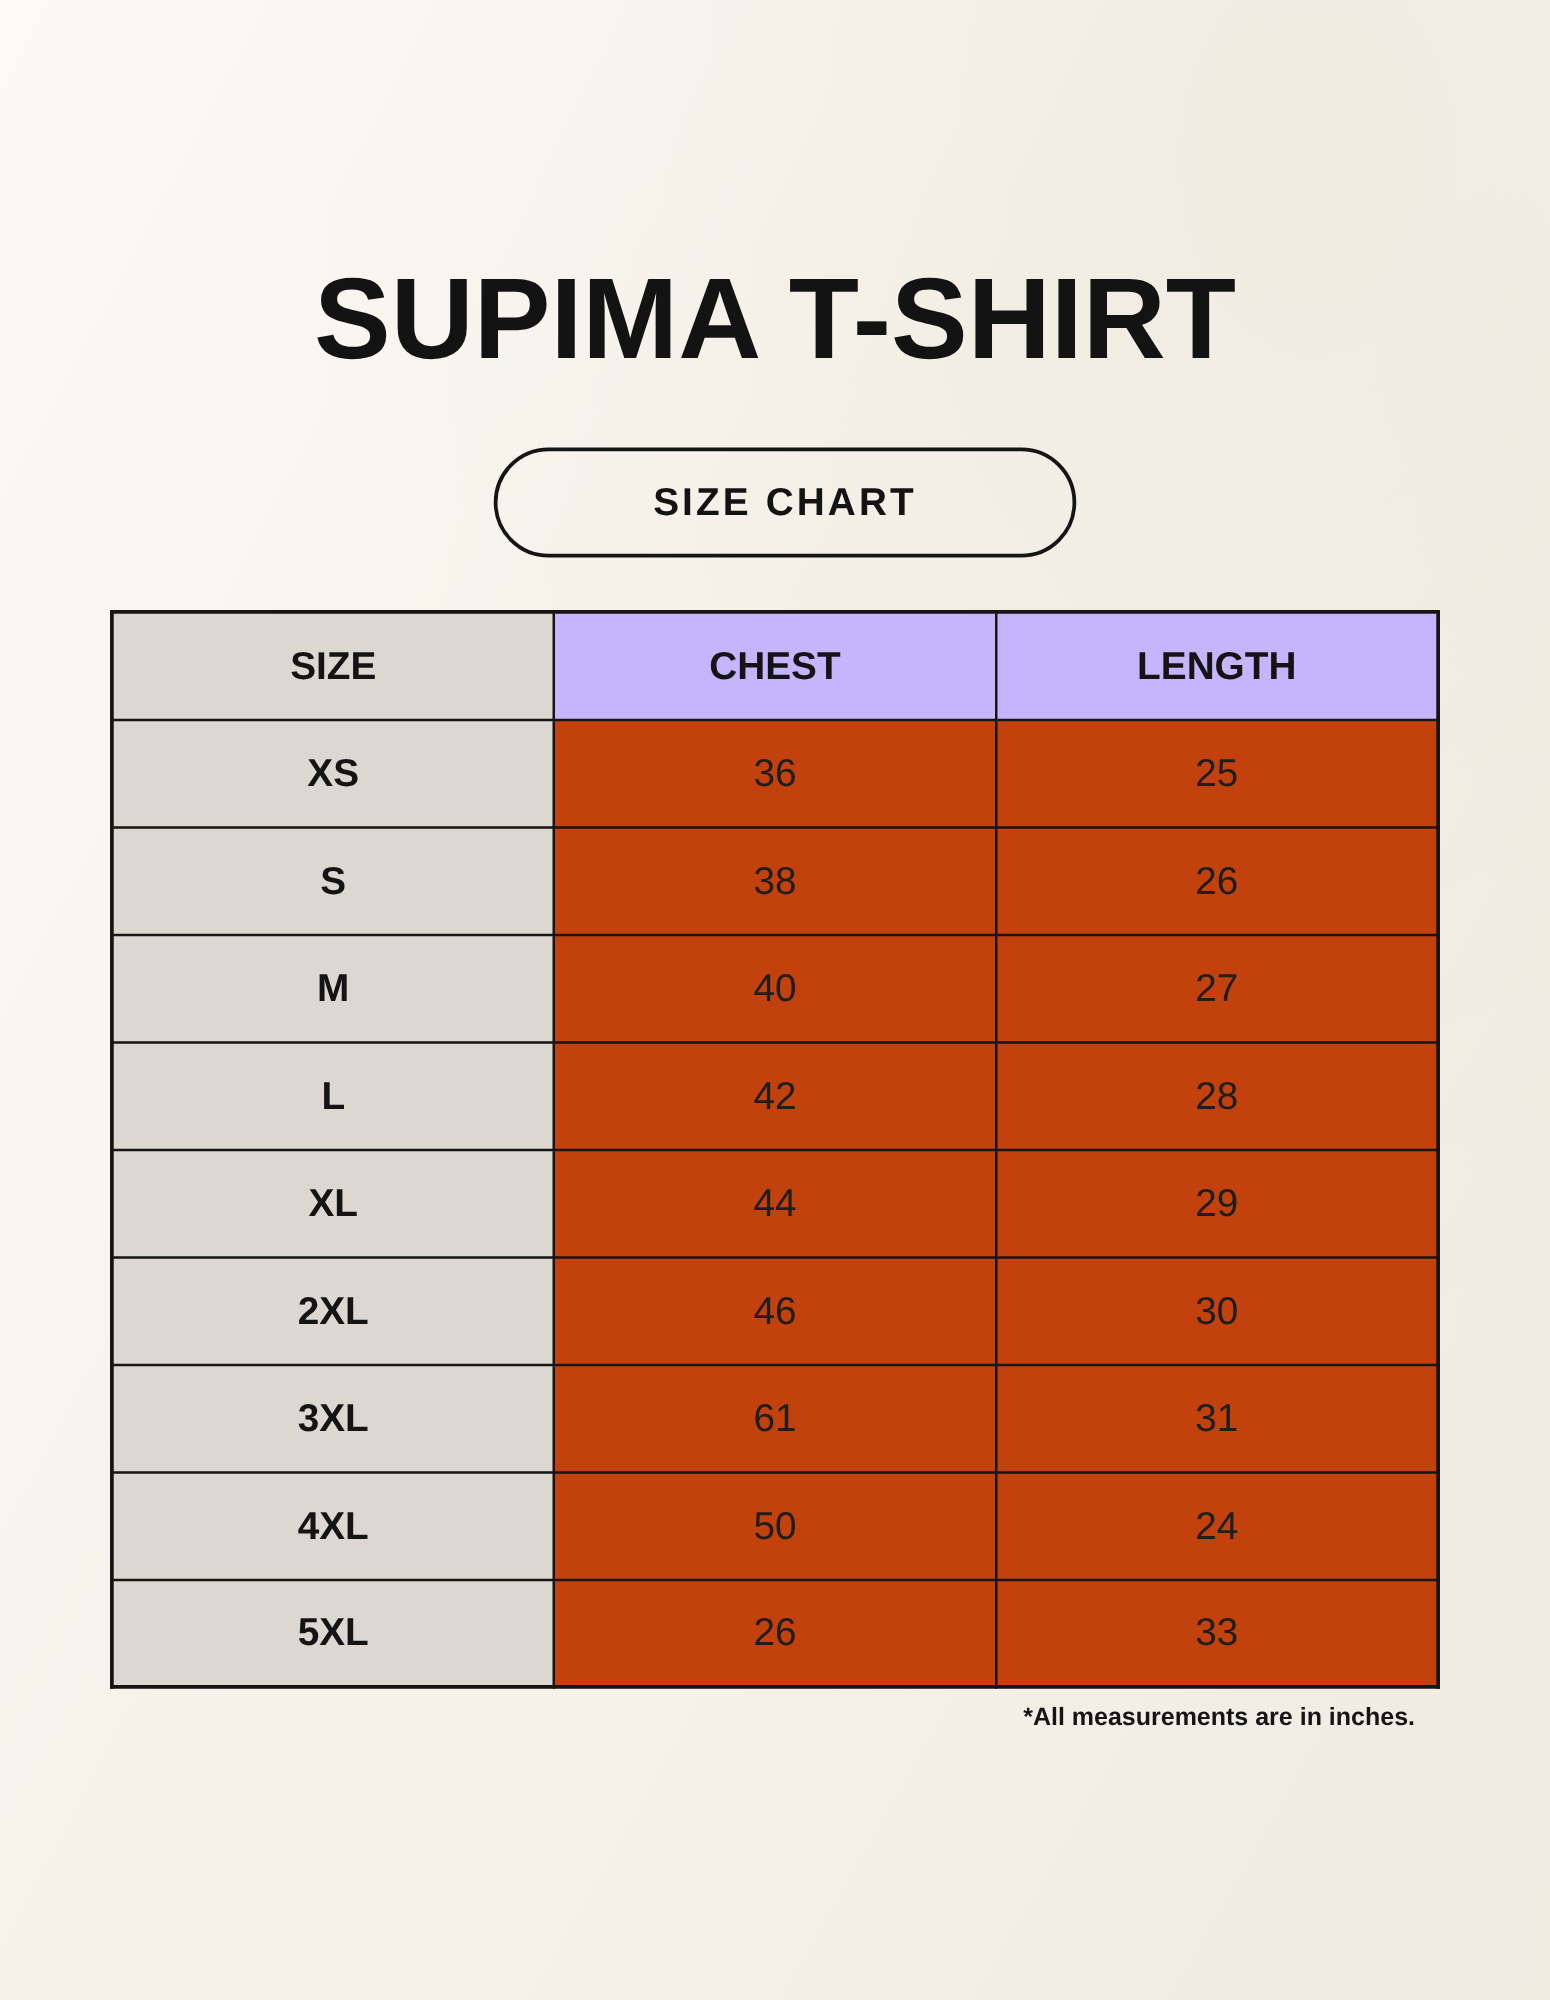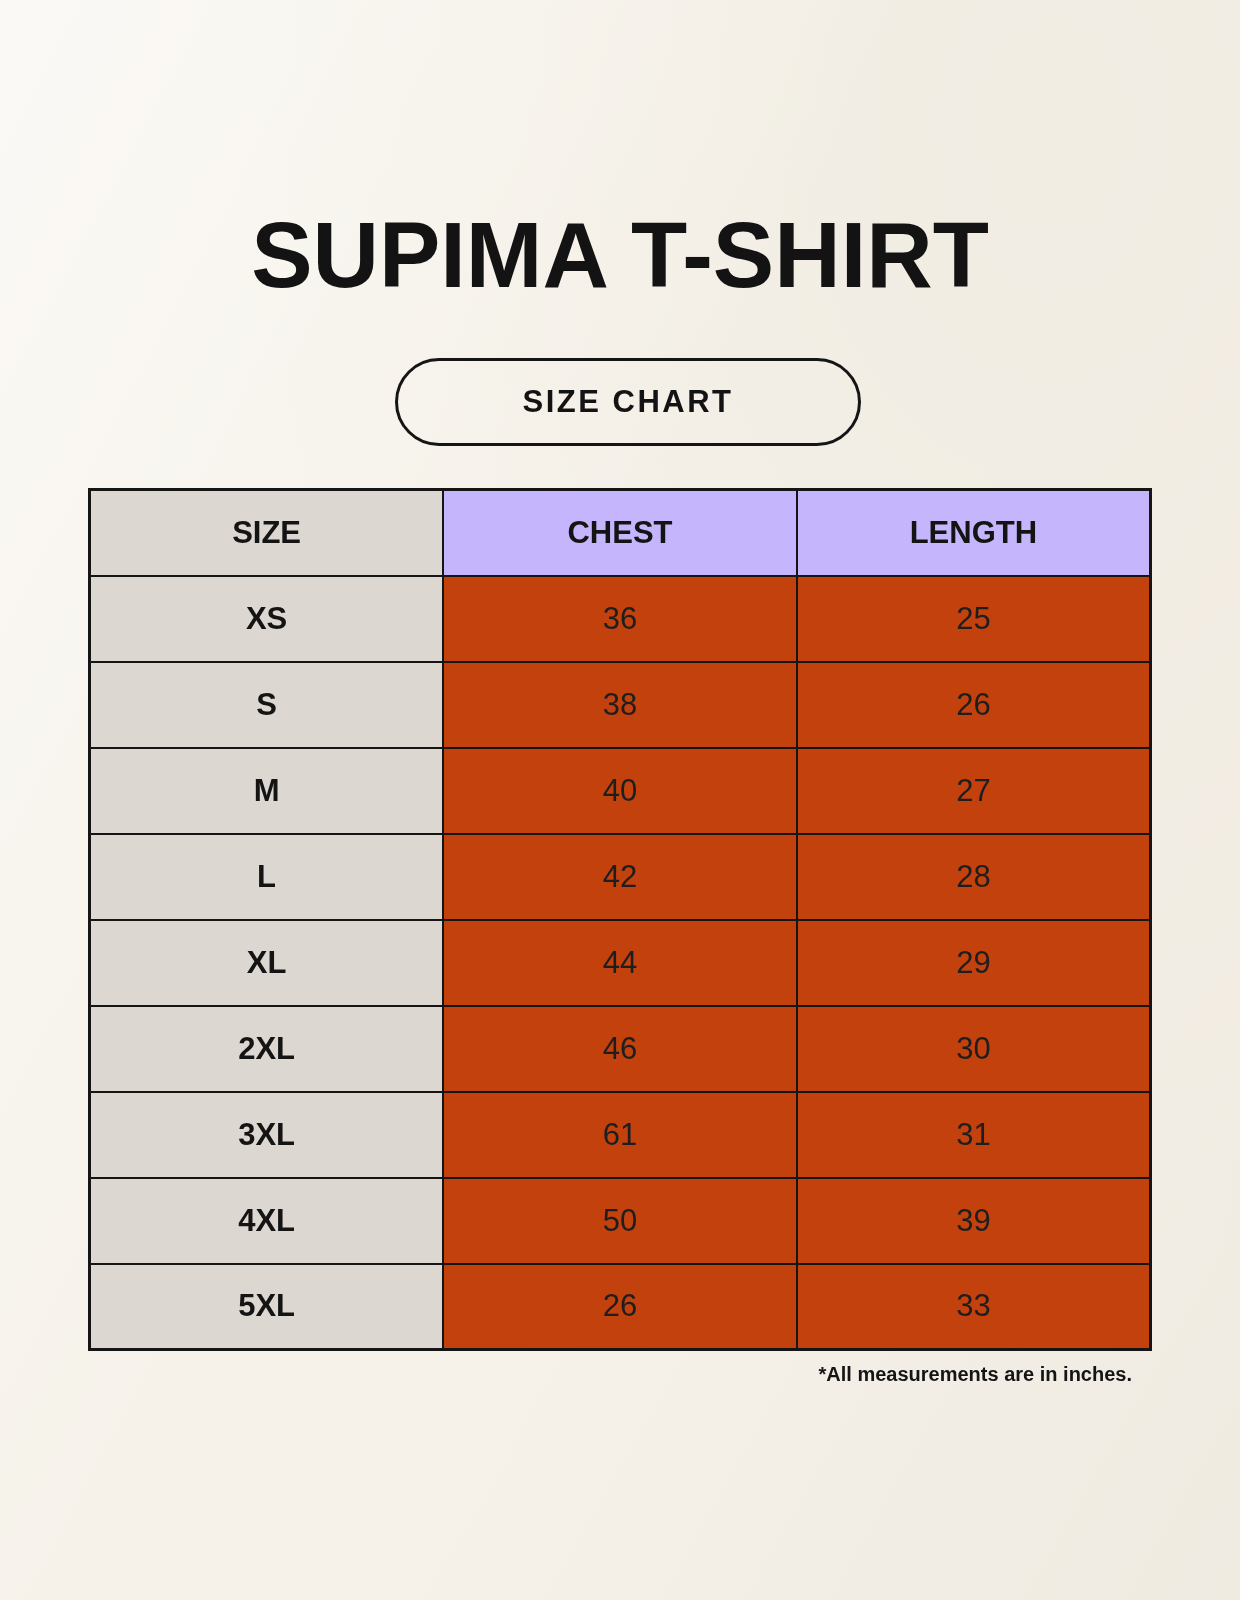--- a/index.html
+++ b/index.html
@@ -121,21 +121,21 @@
         <td class="cell-measure">30</td>
       </tr>
       <tr>
         <td class="col-size">3XL</td>
         <td class="cell-measure">61</td>
         <td class="cell-measure">31</td>
       </tr>
       <tr>
         <td class="col-size">4XL</td>
         <td class="cell-measure">50</td>
-        <td class="cell-measure">39</td>
+        <td class="cell-measure">24</td>
       </tr>
       <tr>
         <td class="col-size">5XL</td>
         <td class="cell-measure">26</td>
         <td class="cell-measure">33</td>
       </tr>
     </tbody>
   </table>
 
   <div class="footnote">*All measurements are in inches.</div>

